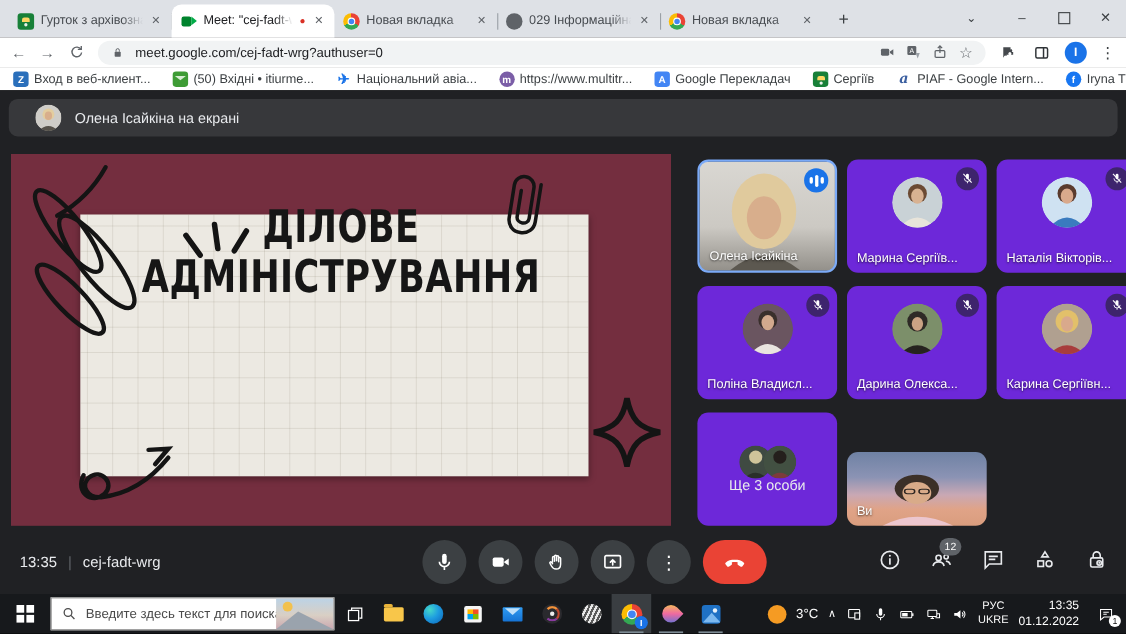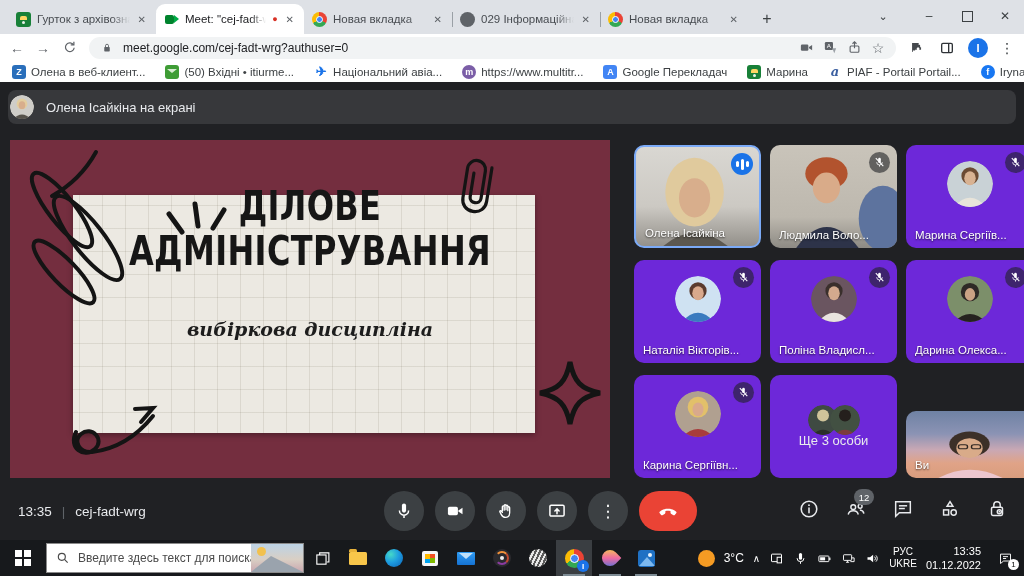--- a/index.html
+++ b/index.html
@@ -61,21 +61,21 @@
   .bmi-mail::after{content:"";position:absolute;left:2px;top:4px;border-left:5px solid transparent;border-right:5px solid transparent;border-top:4px solid #d7ecd2;}
   .bmi-plane{background:transparent;color:#1a73e8;font-size:13px;}
   .bmi-mt{background:#7b5ea7;border-radius:50%;}
   .bmi-gt{background:#4285f4;}
   .bmi-piaf{background:transparent;color:#3b5fa0;font-family:"DejaVu Serif",serif;font-style:italic;font-size:13px;}
   .bmi-fb{background:#1877f2;border-radius:50%;}
 
   
   .meet{position:absolute;left:0;top:82px;width:1024px;height:458px;background:#202124;}
   .banner{position:absolute;left:8px;top:8px;width:1008px;height:34px;background:#37383b;border-radius:8px;
-          display:flex;align-items:center;gap:12px;padding-left:2px;box-sizing:border-box;}
+          display:flex;align-items:center;gap:12px;padding-left:24px;box-sizing:border-box;}
   .banner-avatar{width:24px;height:24px;border-radius:50%;overflow:hidden;flex:0 0 auto;}
   .banner-text{font-size:13px;color:#e8eaed;}
 
   
   .stage{position:absolute;left:10px;top:58px;width:600px;height:338px;background:#742e3f;overflow:hidden;}
   .deco{position:absolute;left:0;top:0;width:600px;height:338px;}
   .card{position:absolute;left:63px;top:55px;width:462px;height:238px;background:#ece9e2;
         box-shadow:0 2px 6px rgba(0,0,0,.35);
         background-image:linear-gradient(rgba(130,120,100,.16) 1px,transparent 1px),
                          linear-gradient(90deg,rgba(130,120,100,.16) 1px,transparent 1px);
@@ -277,45 +277,45 @@
           <line x1="14.5" y1="5" x2="14.5" y2="19"></line>
         </svg>
     </span>
     <span class="avatar-btn">I</span>
     <span class="menu-dots">⋮</span>
   </div>
 
   <div class="bookmarks">
     <span class="bm">
       <span class="bmi bmi-z">Z</span>
-      <span>Олена в веб-клиент...</span>
+      <span>Вход в веб-клиент...</span>
     </span>
     <span class="bm">
       <span class="bmi bmi-mail"></span>
       <span>(50) Вхідні • itiurme...</span>
     </span>
     <span class="bm">
       <span class="bmi bmi-plane">✈</span>
       <span>Національний авіа...</span>
     </span>
     <span class="bm">
       <span class="bmi bmi-mt">m</span>
       <span>https://www.multitr...</span>
     </span>
     <span class="bm">
       <span class="bmi bmi-gt">A</span>
       <span>Google Перекладач</span>
     </span>
     <span class="bm">
       <span class="bmi favicon fav-classroom"></span>
-      <span>Марина</span>
+      <span>Сергіїв</span>
     </span>
     <span class="bm">
       <span class="bmi bmi-piaf">a</span>
-      <span>PIAF - Portail Portail...</span>
+      <span>PIAF - Google Intern...</span>
     </span>
     <span class="bm">
       <span class="bmi bmi-fb">f</span>
       <span>Iryna Tuirmenko | F...</span>
     </span>
 
   </div>
 
   <div class="meet">
 
@@ -353,55 +353,38 @@
           <g stroke-width="4">
             <path d="M66 292c-8 16 8 27 19 17 10-9-3-24-14-15-8 7-2 19 11 18 17-2 40-10 61-36"></path>
             <path d="M131 282l12-14-18 1"></path>
           </g>
         </g>
       </svg>
       <div class="slide-title">
         <div>ДІЛОВЕ</div>
         <div>АДМІНІСТРУВАННЯ</div>
       </div>
-      <div class="slide-sub">вибіркова дисципліна</div>
     </div>
 
     <div class="tiles">
 
       <div class="tile speaking tile-olena">
         <svg class="vfill" viewBox="0 0 126 101" preserveAspectRatio="none">
           <ellipse cx="60" cy="46" rx="30" ry="35" fill="#e0ca9d"></ellipse>
           <ellipse cx="60" cy="52" rx="16" ry="20" fill="#d8ae8c"></ellipse>
           <path d="M28 101 Q60 74 94 101 Z" fill="#5c5850"></path>
         </svg>
         <div class="speakbadge">
             <span></span>
             <span></span>
             <span></span>
           </div>
         <div class="pname">Олена Ісайкіна</div>
       </div>
 
-      <div class="tile tile-lyudmyla">
-        <svg class="vfill" viewBox="0 0 126 101" preserveAspectRatio="none">
-          <ellipse cx="112" cy="72" rx="24" ry="32" fill="#5d739e"></ellipse>
-          <ellipse cx="56" cy="28" rx="21" ry="16" fill="#b2532e"></ellipse>
-          <ellipse cx="56" cy="42" rx="13.5" ry="15" fill="#d9ab89"></ellipse>
-          <path d="M26 101 Q56 60 88 101 Z" fill="#2d3349"></path>
-        </svg>
-        <div class="micoff">
-          <svg viewBox="0 0 24 24">
-              <rect x="9.6" y="3.4" width="4.8" height="9.4" rx="2.4" fill="#fff"></rect>
-              <path d="M6.8 11.4a5.2 5.2 0 0 0 10.4 0M12 16.6v3" stroke="#fff" stroke-width="1.5" fill="none"></path>
-              <line x1="5.2" y1="3.8" x2="19" y2="18.6" stroke="#fff" stroke-width="1.9"></line>
-            </svg>
-        </div>
-        <div class="pname">Людмила Воло...</div>
-      </div>
 
       <div class="tile">
         <div class="avwrap">
           <svg viewBox="0 0 40 40">
               <circle cx="20" cy="20" r="20" fill="#c9d2d6"></circle>
               <circle cx="20" cy="13" r="7.5" fill="#6b4a33"></circle>
               <ellipse cx="20" cy="15" rx="5" ry="6" fill="#d8b292"></ellipse>
               <path d="M6 40 Q20 24 34 40 Z" fill="#e8e4da"></path>
             </svg>
         </div>

